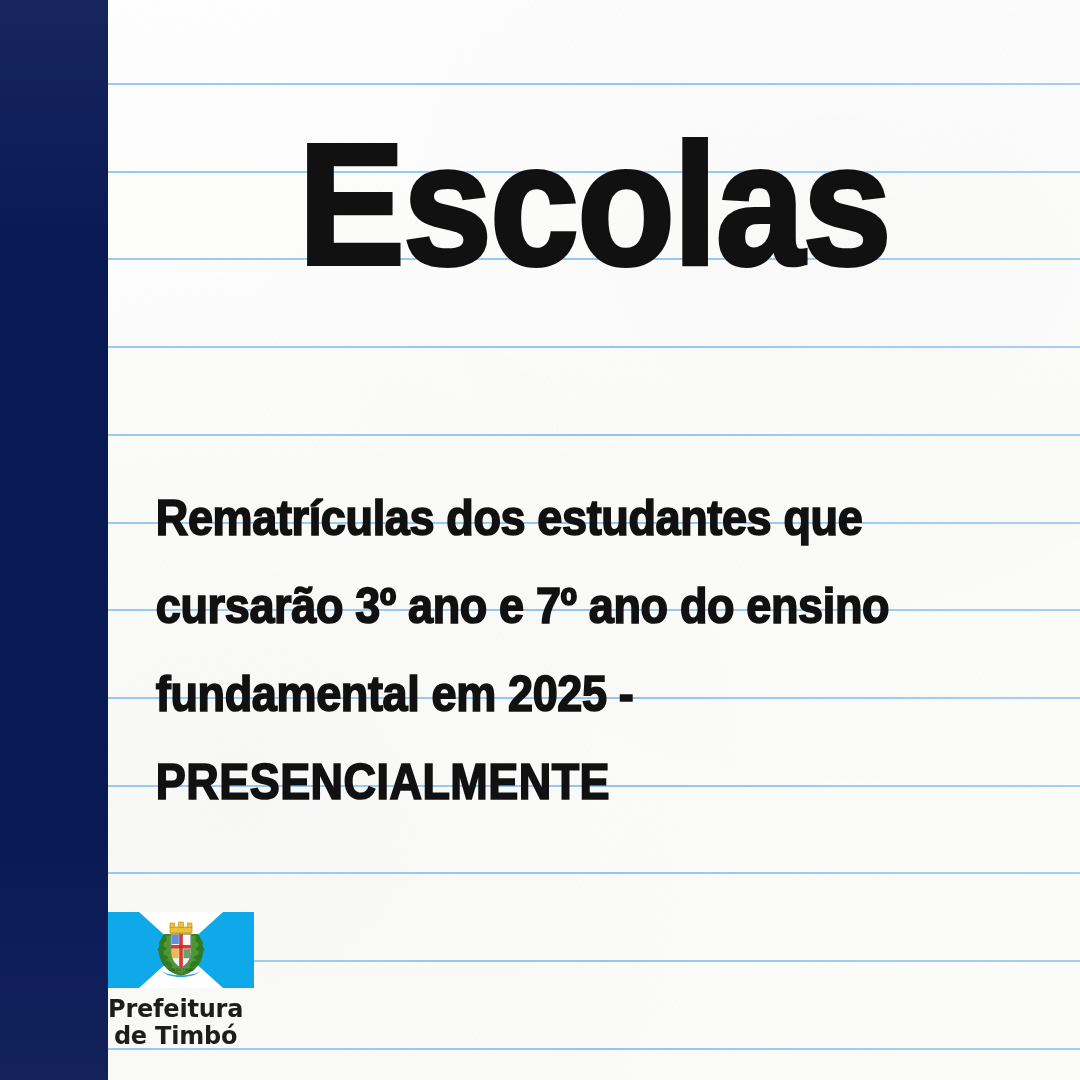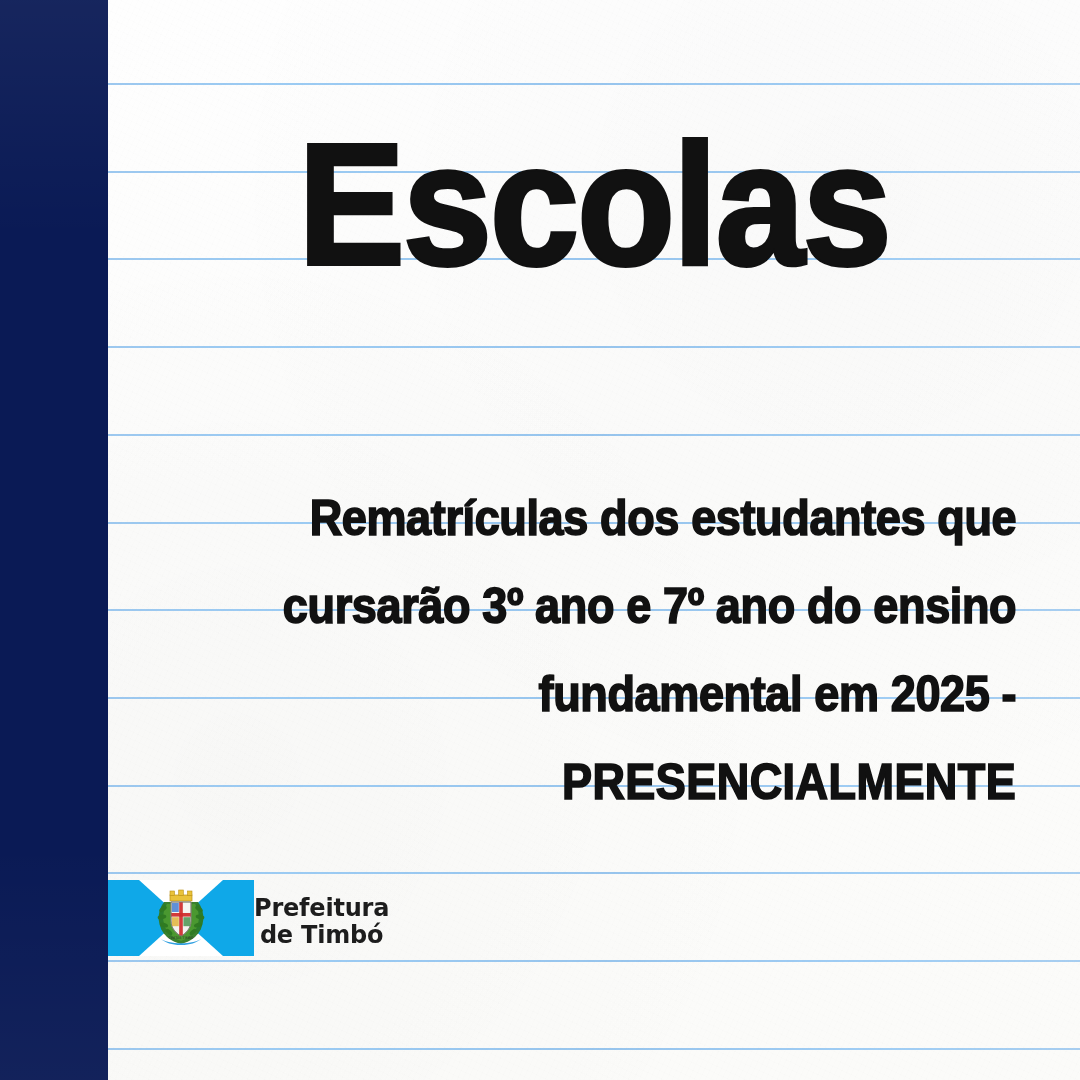--- a/index.html
+++ b/index.html
@@ -150,21 +150,21 @@
     transform: scaleX(0.9);
     -webkit-text-stroke: 1.6px #121212;
     paint-order: stroke fill;
   }
 
   .body-block {
     position: absolute;
     left: 0;
     right: 16px;
     top: 474px;
-    text-align: right;
+    text-align: left;
   }
   .body-line {
     font-family: "Liberation Sans Narrow", "Liberation Sans", sans-serif;
     font-weight: 700;
     font-size: 50px;
     line-height: 88px;
     letter-spacing: -0.4px;
     color: #111111;
     transform: scaleX(0.9);
     -webkit-text-stroke: 1.7px #111111;
@@ -173,23 +173,24 @@
   }
   .body-line.caps {
     letter-spacing: 0.5px;
   }
 
   
   .logo {
     position: absolute;
     left: 0;
     right: 0;
-    top: 880px;
+    top: 912px;
     display: flex;
-    align-items: center;
+    flex-direction: column;
+    align-items: flex-start;
   }
   .logo-mark {
     position: relative;
     width: 146px;
     height: 76px;
   }
   .logo-caption {
     margin-top: 8px;
     text-align: center;
     font-family: "DejaVu Sans", "Liberation Sans", sans-serif;

